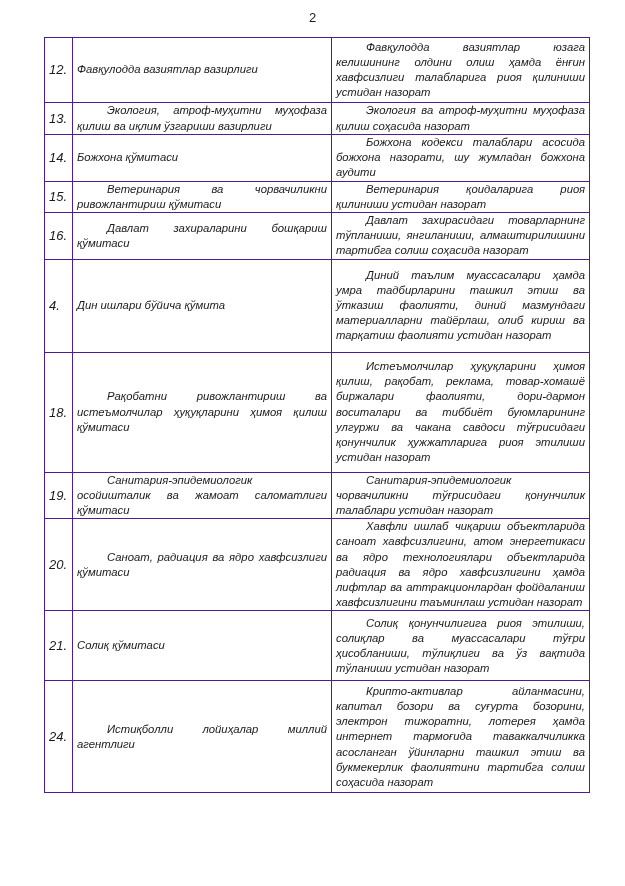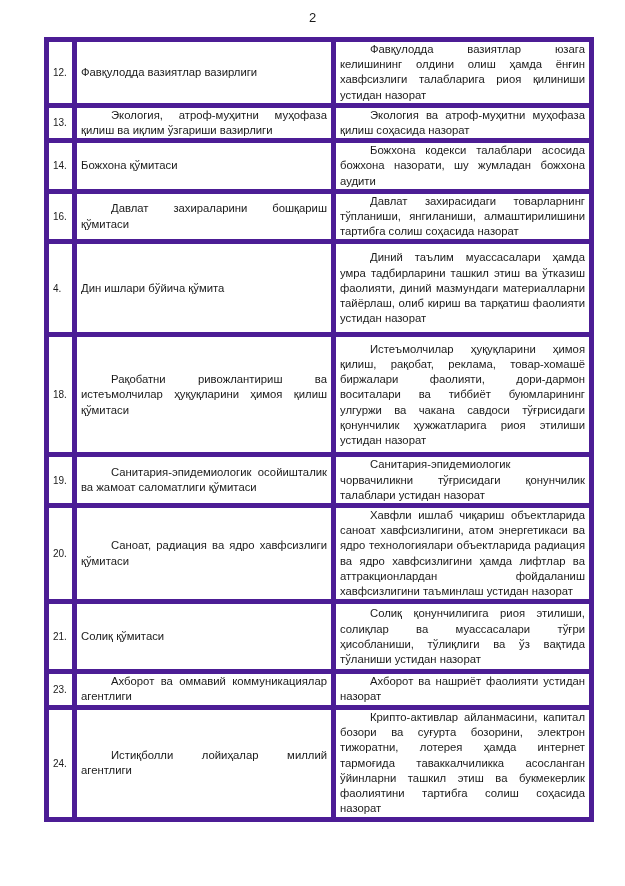--- a/index.html
+++ b/index.html
@@ -11,26 +11,26 @@
   .page-number {
     position: absolute; top: 10px; left: 0; width: 625px;
     text-align: center; font-size: 13px;
   }
   table.doc-table {
     position: absolute; left: 44px; top: 37px;
     width: 545px; border-collapse: collapse; table-layout: fixed;
     font-size: 11.3px; line-height: 15.2px;
   }
   table.doc-table td {
-    border: 5px solid #4c1d95; vertical-align: middle; padding: 0 4px;
+    border: 1px solid #4c1d95; vertical-align: middle; padding: 0 4px; font-style: italic;
   }
   col.c-num { width: 28px; }
   col.c-org { width: 259px; }
   col.c-fn  { width: 258px; }
-  td.num { text-align: left; padding-left: 4px; font-size: 10px; }
+  td.num { text-align: left; padding-left: 4px; font-size: 13px; }
   td.org { text-align: justify; text-align-last: left; }
   td.fn  { text-align: justify; text-align-last: left; vertical-align: top; padding-top: 1px; padding-bottom: 1px; }
   .indent { text-indent: 30px; }
   .org-single { padding-left: 30px; }
 </style>
 </head>
 <body>
 
 <div class="page-number">2</div>
 
@@ -49,20 +49,25 @@
     <tr style="height:32px">
       <td class="num">13.</td>
       <td class="org indent">Экология, атроф-муҳитни муҳофаза қилиш ва иқлим ўзгариши вазирлиги</td>
       <td class="fn indent">Экология ва атроф-муҳитни муҳофаза қилиш соҳасида назорат</td>
     </tr>
     <tr style="height:42px">
       <td class="num">14.</td>
       <td class="org org-single">Божхона қўмитаси</td>
       <td class="fn indent">Божхона кодекси талаблари асосида божхона назорати, шу жумладан божхона аудити</td>
     </tr>
+    <tr style="height:31px">
+      <td class="num">15.</td>
+      <td class="org indent">Ветеринария ва чорвачиликни ривожлантириш қўмитаси</td>
+      <td class="fn indent">Ветеринария қоидаларига риоя қилиниши устидан назорат</td>
+    </tr>
     <tr style="height:33px">
       <td class="num">16.</td>
       <td class="org indent">Давлат захираларини бошқариш қўмитаси</td>
       <td class="fn indent">Давлат захирасидаги товарларнинг тўпланиши, янгиланиши, алмаштирилишини тартибга солиш соҳасида назорат</td>
     </tr>
     <tr style="height:93px">
       <td class="num">4.</td>
       <td class="org org-single">Дин ишлари бўйича қўмита</td>
       <td class="fn indent">Диний таълим муассасалари ҳамда умра тадбирларини ташкил этиш ва ўтказиш фаолияти, диний мазмундаги материалларни тайёрлаш, олиб кириш ва тарқатиш фаолияти устидан назорат</td>
     </tr>
@@ -79,24 +84,19 @@
     <tr style="height:90px">
       <td class="num">20.</td>
       <td class="org indent">Саноат, радиация ва ядро хавфсизлиги қўмитаси</td>
       <td class="fn indent">Хавфли ишлаб чиқариш объектларида саноат хавфсизлигини, атом энергетикаси ва ядро технологиялари объектларида радиация ва ядро хавфсизлигини ҳамда лифтлар ва аттракционлардан фойдаланиш хавфсизлигини таъминлаш устидан назорат</td>
     </tr>
     <tr style="height:70px">
       <td class="num">21.</td>
       <td class="org org-single">Солиқ қўмитаси</td>
       <td class="fn indent">Солиқ қонунчилигига риоя этилиши, солиқлар ва муассасалари тўғри ҳисобланиши, тўлиқлиги ва ўз вақтида тўланиши устидан назорат</td>
     </tr>
-    <tr style="height:30px">
-      <td class="num">23.</td>
-      <td class="org indent">Ахборот ва оммавий коммуникациялар агентлиги</td>
-      <td class="fn indent">Ахборот ва нашриёт фаолияти устидан назорат</td>
-    </tr>
     <tr style="height:112px">
       <td class="num">24.</td>
       <td class="org indent">Истиқболли лойиҳалар миллий агентлиги</td>
       <td class="fn indent">Крипто-активлар айланмасини, капитал бозори ва суғурта бозорини, электрон тижоратни, лотерея ҳамда интернет тармоғида таваккалчиликка асосланган ўйинларни ташкил этиш ва букмекерлик фаолиятини тартибга солиш соҳасида назорат</td>
     </tr>
   </tbody>
 </table>
 
 </body></html>

